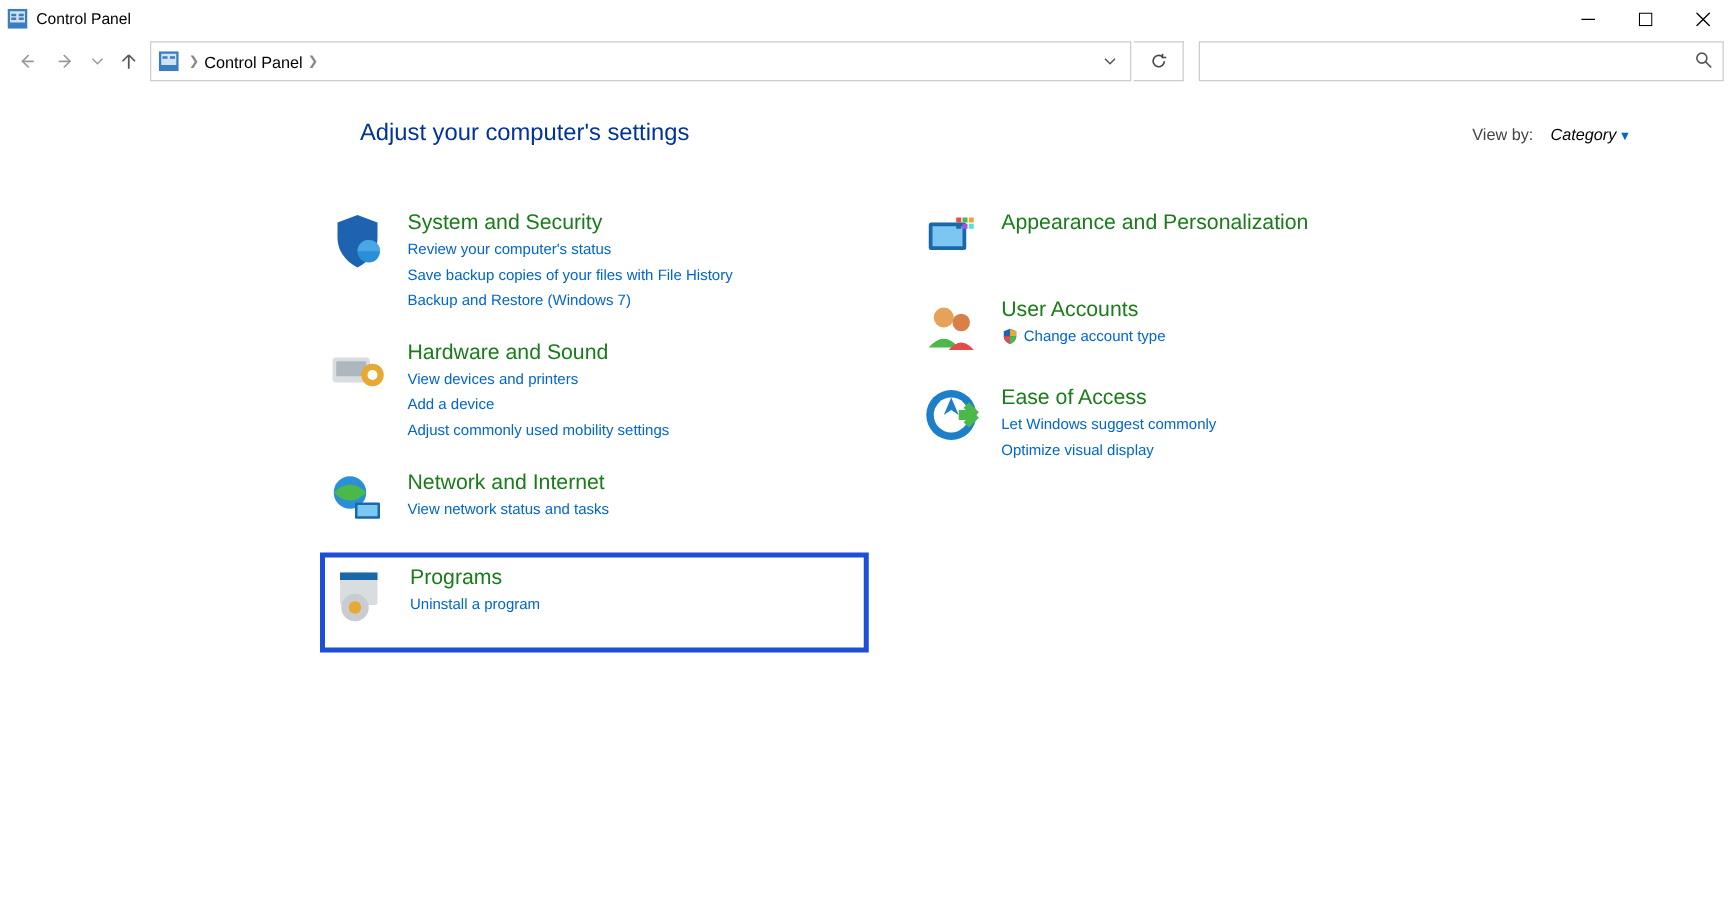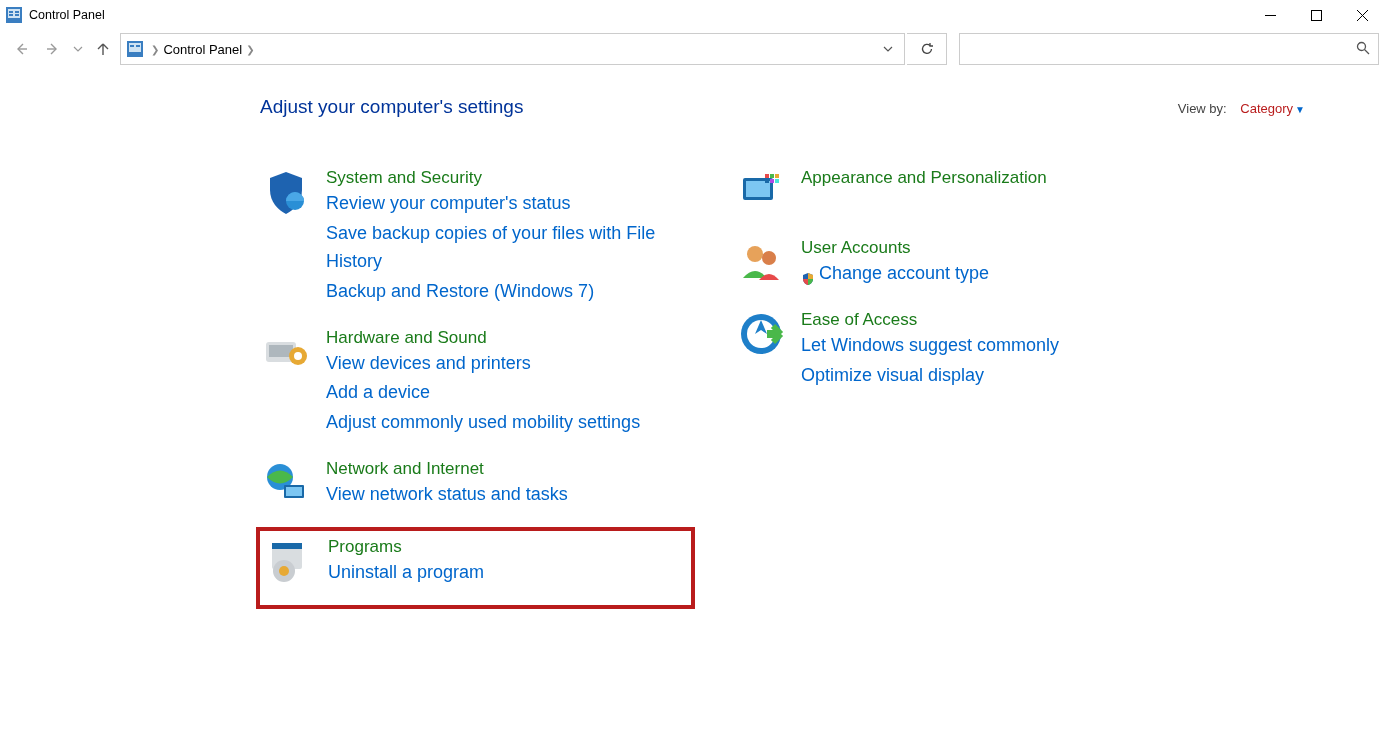--- a/index.html
+++ b/index.html
@@ -24,34 +24,34 @@
   .addr .end { margin-left:auto; width:32px; display:flex; justify-content:center; color:#555; }
   .refresh { width:40px; height:32px; border:1px solid #ccc; border-left:none; display:flex; align-items:center; justify-content:center; }
   .search { width:420px; height:32px; border:1px solid #ccc; margin-left:10px; display:flex; align-items:center; padding:0 8px; }
   .search input { flex:1; border:none; outline:none; font-size:13px; }
   .search .sicon { color:#555; }
 
   
   .content { padding: 28px 80px 0 260px; position:relative; }
 
   .heading-row { display:flex; align-items:baseline; }
-  .heading { color:#003399; font-size:19px; font-weight:400; }
+  .heading { color:#003399; font-size:19px; font-weight:400;margin-left:28px; }
   .viewby { margin-left:auto; font-size:13px; color:#444; }
-  .viewby .cat { color:#b91c1c; margin-left:10px; }
+  .viewby .cat { color:#000000; margin-left:10px;font-style:italic; }
   .viewby .cat-caret { color:#0066cc; font-size:10px; margin-left:2px; }
 
   .columns { display:flex; gap:40px; margin-top:46px; }
   .col { flex: 0 0 435px; }
 
   .category { display:flex; margin-bottom:14px; padding:4px 2px; }
-  .category.highlighted { border:4px solid #b91c1c; padding:6px 4px 18px 4px; margin-left:-4px; }
+  .category.highlighted { border:4px solid #1d4ed8; padding:6px 4px 18px 4px; margin-left:-4px; }
   .cat-icon { width:48px; height:48px; flex:none; margin-right:16px; }
   .cat-body { display:flex; flex-direction:column; gap:2px; }
   .cat-title { color:#1a7b1a; font-size:17px; font-weight:400; }
-  .cat-link { color:#0066cc; font-size:18px; line-height:1.55; cursor:pointer; display:flex; align-items:center; gap:4px; }
+  .cat-link { color:#0066cc; font-size:12px; line-height:1.55; cursor:pointer; display:flex; align-items:center; gap:4px; }
   .cat-link .shield { width:14px; height:14px; flex:none; }
 
   
   .app-icon svg, .app-icon-sm svg { width:100%; height:100%; }
 </style>
 </head>
 <body>
 
 <div class="titlebar">
   <span class="app-icon">

